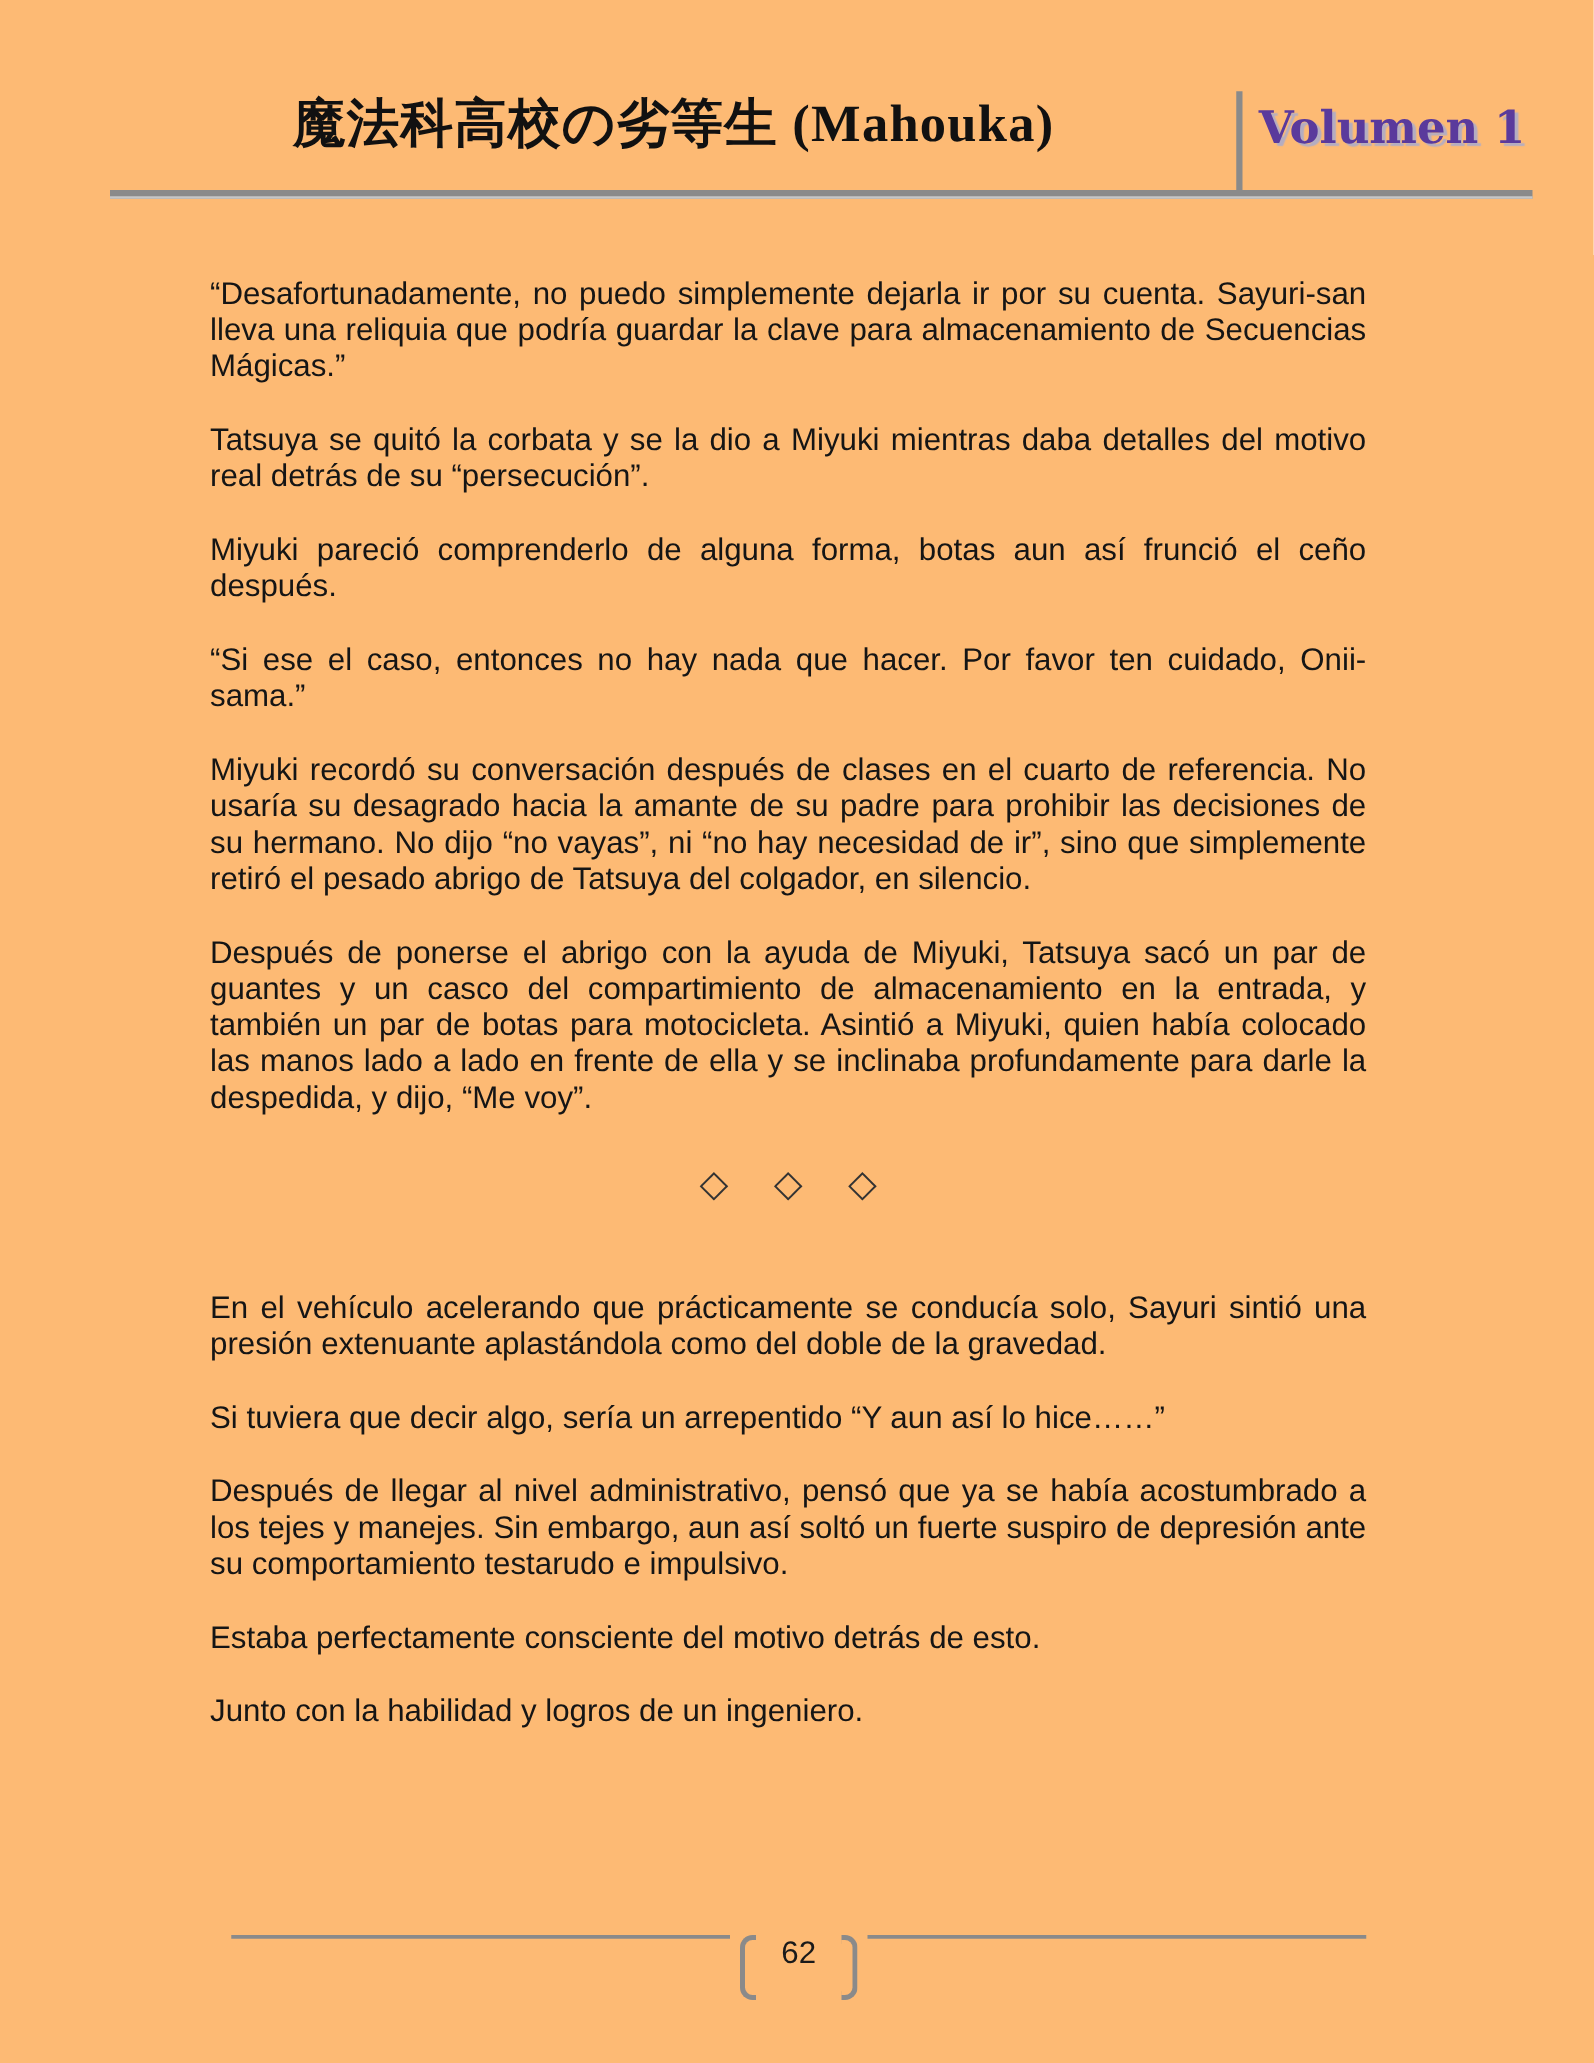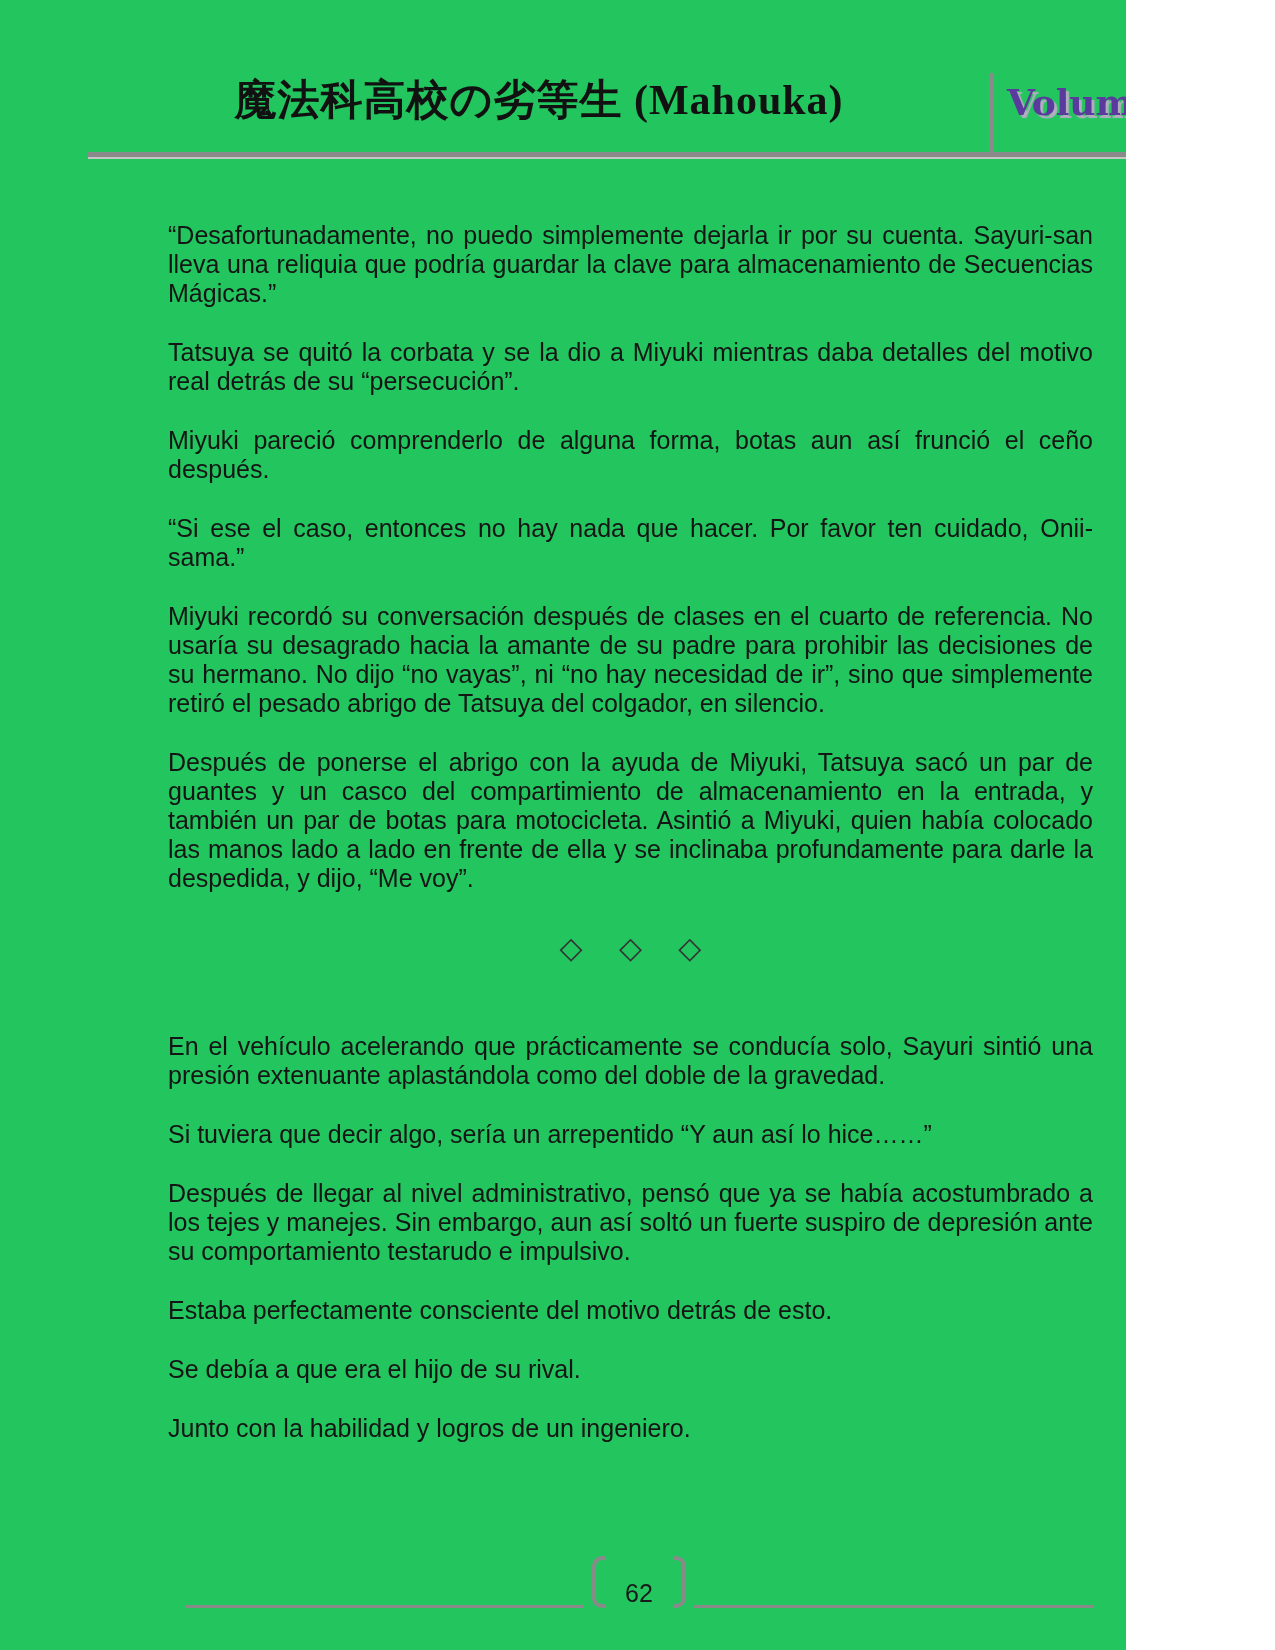--- a/index.html
+++ b/index.html
@@ -2,23 +2,23 @@
 <html><head>
 <meta charset="utf-8">
 <style>
   html, body {
     margin: 0;
     padding: 0;
     background: #ffffff;
   }
   .page {
     position: relative;
-    width: 1126px;
+    width: 1275px;
     height: 1650px;
-    background: #22c55e;
+    background: #fdba74;
     overflow: hidden;
     font-family: "Liberation Sans", sans-serif;
   }
 
   
   .jp-title {
     position: absolute;
     left: 88px;
     top: 72px;
     width: 902px;
@@ -87,21 +87,21 @@
   }
 
   
   .footer {
     position: absolute;
     left: 185px;
     top: 1548px;
     width: 908px;
     height: 60px;
     display: flex;
-    align-items: flex-end;
+    align-items: flex-start;
   }
   .fline {
     flex: 1;
     height: 3px;
     background: #8a8a8a;
   }
   .bracket {
     width: 13px;
     height: 52px;
     border: 4px solid #8a8a8a;
@@ -130,21 +130,20 @@
     <p>Tatsuya se quitó la corbata y se la dio a Miyuki mientras daba detalles del motivo real detrás de su “persecución”.</p>
     <p>Miyuki pareció comprenderlo de alguna forma, botas aun así frunció el ceño después.</p>
     <p>“Si ese el caso, entonces no hay nada que hacer. Por favor ten cuidado, Onii-sama.”</p>
     <p>Miyuki recordó su conversación después de clases en el cuarto de referencia. No usaría su desagrado hacia la amante de su padre para prohibir las decisiones de su hermano. No dijo “no vayas”, ni “no hay necesidad de ir”, sino que simplemente retiró el pesado abrigo de Tatsuya del colgador, en silencio.</p>
     <p>Después de ponerse el abrigo con la ayuda de Miyuki, Tatsuya sacó un par de guantes y un casco del compartimiento de almacenamiento en la entrada, y también un par de botas para motocicleta. Asintió a Miyuki, quien había colocado las manos lado a lado en frente de ella y se inclinaba profundamente para darle la despedida, y dijo, “Me voy”.</p>
     <div class="separator">◇ ◇ ◇</div>
     <p>En el vehículo acelerando que prácticamente se conducía solo, Sayuri sintió una presión extenuante aplastándola como del doble de la gravedad.</p>
     <p>Si tuviera que decir algo, sería un arrepentido “Y aun así lo hice……”</p>
     <p>Después de llegar al nivel administrativo, pensó que ya se había acostumbrado a los tejes y manejes. Sin embargo, aun así soltó un fuerte suspiro de depresión ante su comportamiento testarudo e impulsivo.</p>
     <p>Estaba perfectamente consciente del motivo detrás de esto.</p>
-    <p>Se debía a que era el hijo de su rival.</p>
     <p>Junto con la habilidad y logros de un ingeniero.</p>
   </main>
 
   <footer class="footer">
     <div class="fline"></div>
     <div class="bracket left"></div>
     <div class="pagenum">62</div>
     <div class="bracket right"></div>
     <div class="fline"></div>
   </footer>

